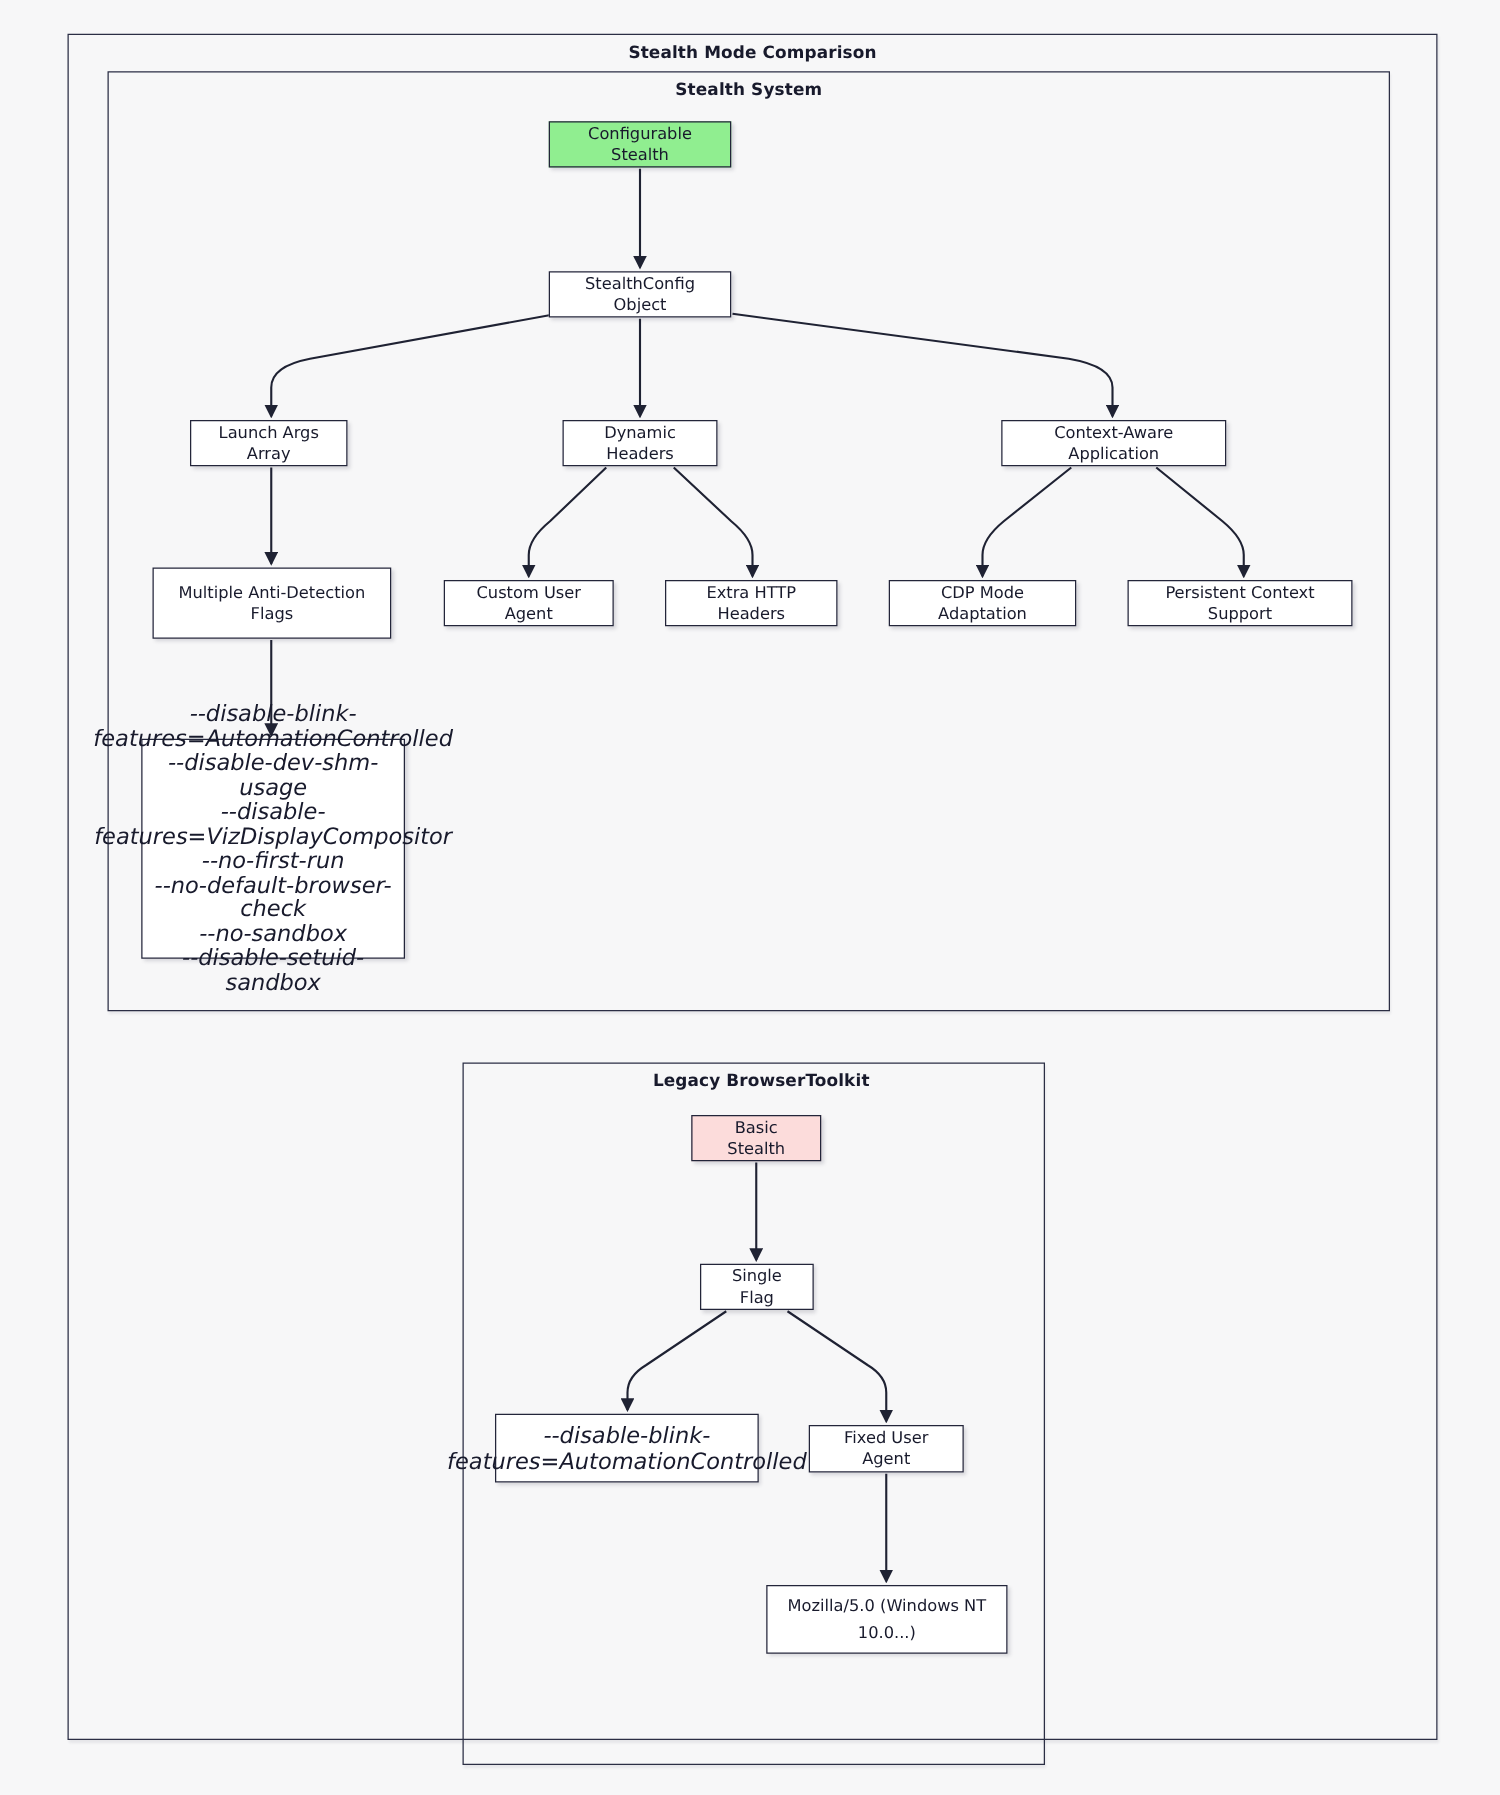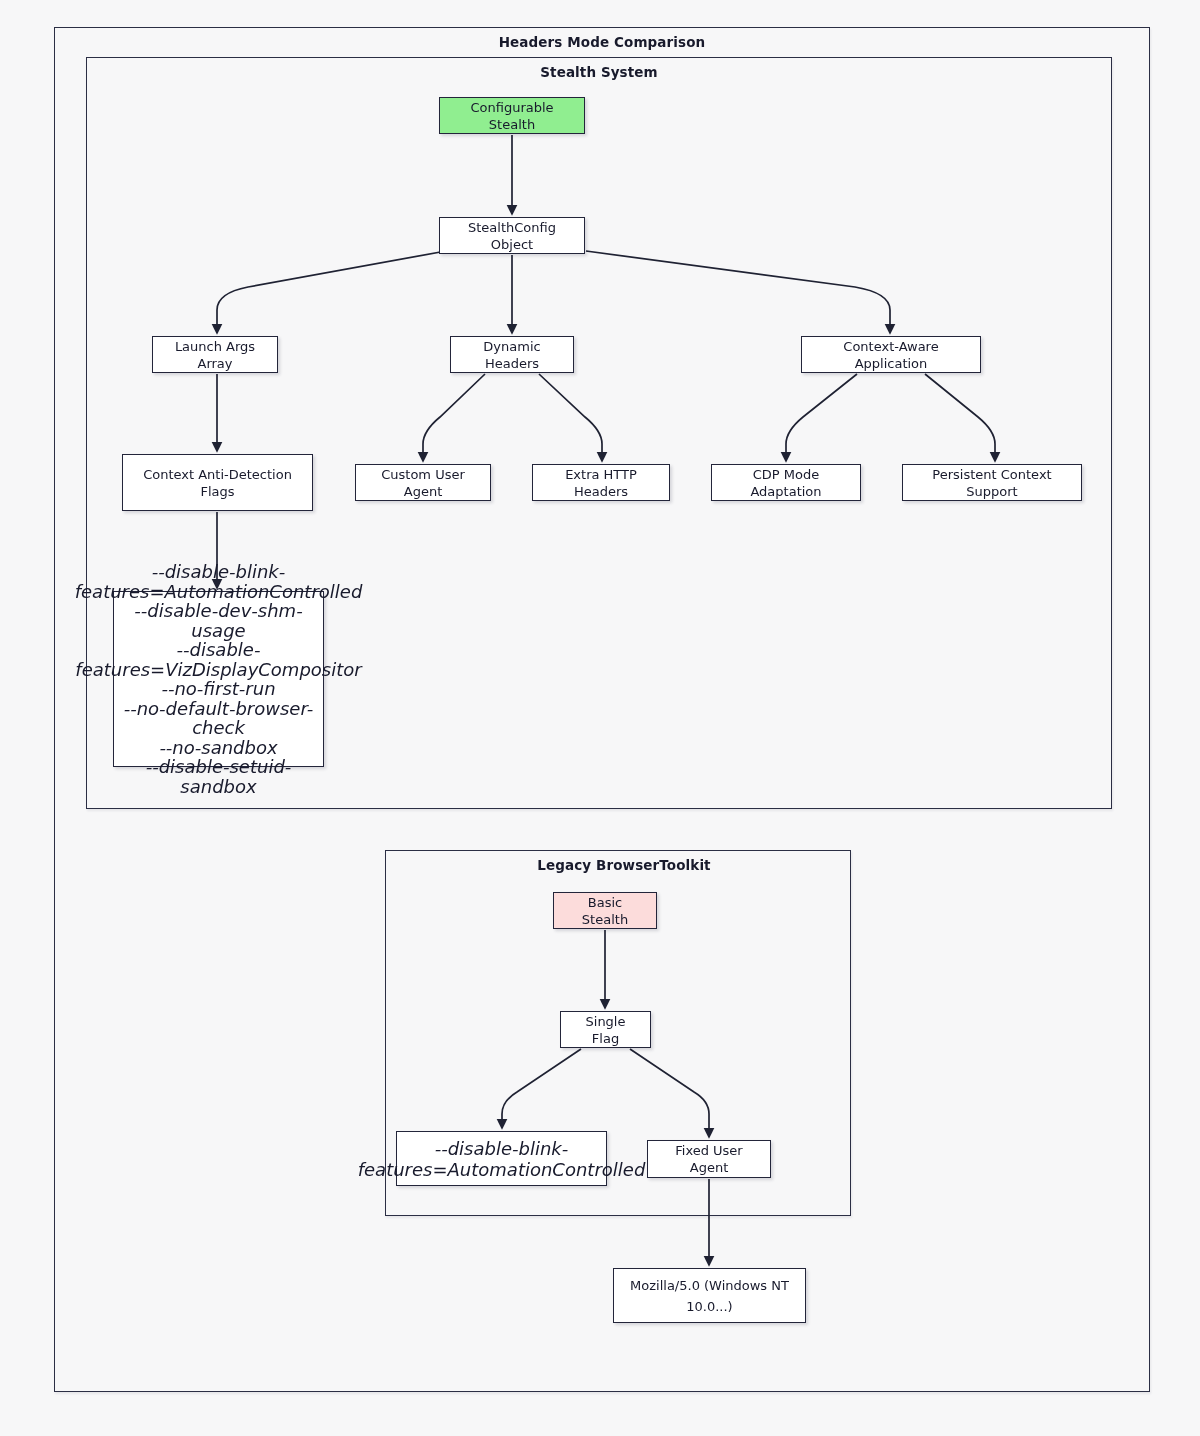--- a/index.html
+++ b/index.html
@@ -36,30 +36,30 @@
   .edges{position:absolute;left:0;top:0;width:1200px;height:1436px;pointer-events:none;}
   .edges path.edge{stroke:var(--edge);stroke-width:1.7;fill:none;}
   .arrowhead{fill:var(--edge);}
 </style>
 </head>
 <body>
 
 <div class="canvas">
 
   <div class="container" style="left:54px;top:27px;width:1096px;height:1365px;">
-    <div class="container-title">Headers Mode Comparison</div>
+    <div class="container-title">Stealth Mode Comparison</div>
   </div>
 
   <div class="container" style="left:86px;top:57px;width:1026px;height:752px;">
     <div class="container-title">
       <div>Stealth System</div>
     </div>
   </div>
 
-  <div class="container" style="left:385px;top:850px;width:466px;height:366px;padding-left:12px;">
+  <div class="container" style="left:370px;top:850px;width:466px;height:562px;padding-left:12px;">
     <div class="container-title">Legacy BrowserToolkit</div>
   </div>
 
   <svg class="edges" viewBox="0 0 1200 1436" xmlns="http://www.w3.org/2000/svg">
     <defs>
       <marker id="arrow" viewBox="0 0 10 10" refX="8.5" refY="5" markerWidth="6.5" markerHeight="6.5" orient="auto">
         <path class="arrowhead" d="M0,0 L10,5 L0,10 Z"></path>
       </marker>
     </defs>
     <path class="edge" marker-end="url(#arrow)" d="M 512 135 L 512 214"></path>
@@ -92,21 +92,21 @@
 
   <div class="node" style="left:450px;top:336px;width:124px;height:37px;">
     <div class="wrap">Dynamic Headers</div>
   </div>
 
   <div class="node" style="left:801px;top:336px;width:180px;height:37px;">
     <div class="wrap">Context-Aware Application</div>
   </div>
 
   <div class="node" style="left:122px;top:454px;width:191px;height:57px;">
-    <div class="wrap">Context Anti-Detection Flags</div>
+    <div class="wrap">Multiple Anti-Detection Flags</div>
   </div>
 
   <div class="node" style="left:355px;top:464px;width:136px;height:37px;">
     <div class="wrap">Custom User Agent</div>
   </div>
 
   <div class="node" style="left:532px;top:464px;width:138px;height:37px;">
     <div class="wrap">Extra HTTP Headers</div>
   </div>
 

